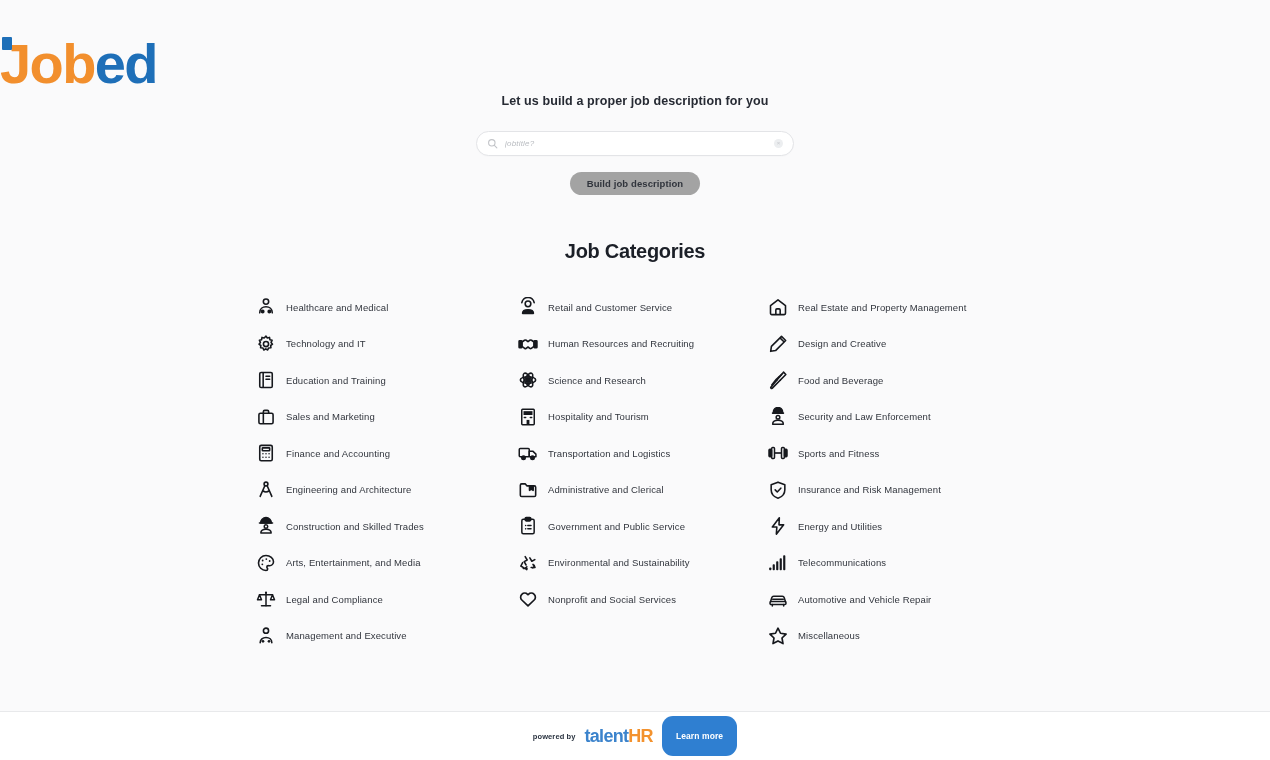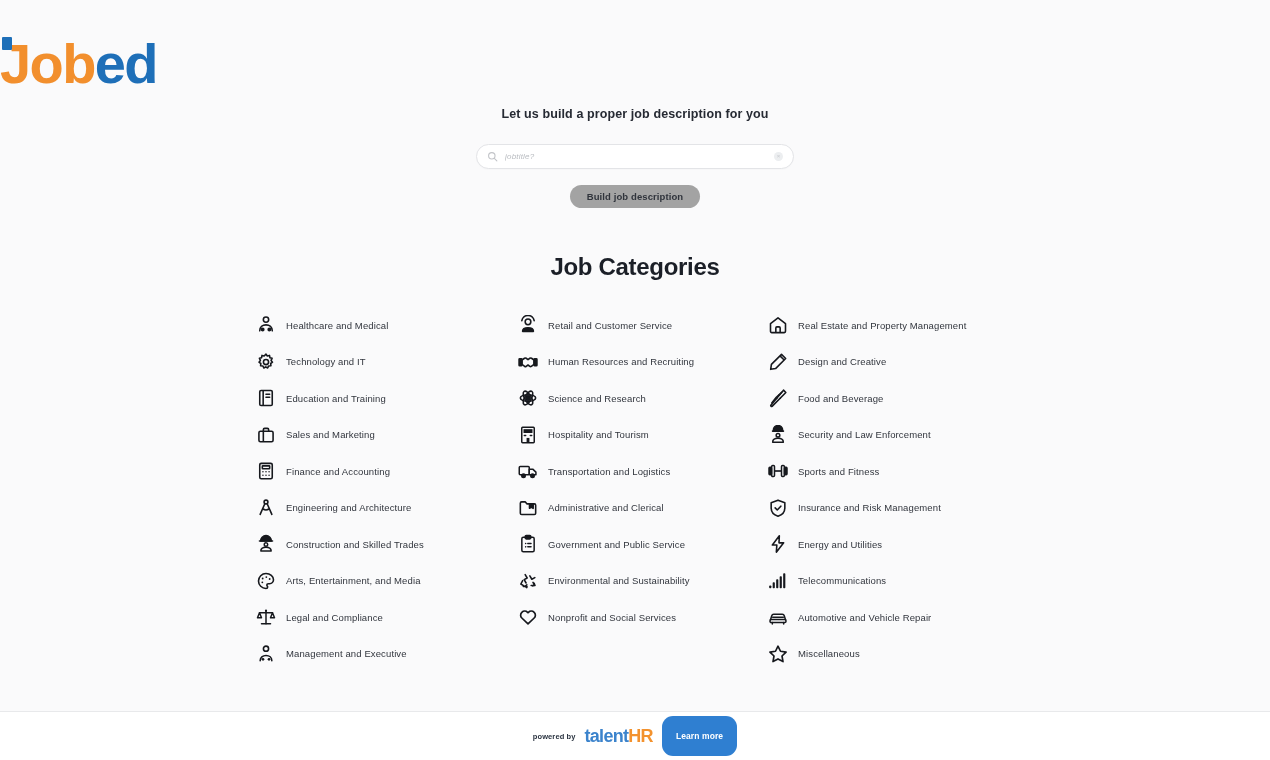--- a/index.html
+++ b/index.html
@@ -53,21 +53,21 @@
     position: absolute;
     left: 2px;
     top: 1px;
     width: 10px;
     height: 13px;
     background: #1e6fb8;
     border-radius: 1px;
   }
 
   .tagline {
-    margin-top: 15px;
+    margin-top: 2px;
     text-align: center;
     font-size: 12.5px;
     font-weight: bold;
     color: #262a33;
     letter-spacing: 0.1px;
   }
 
   
   .search-row {
     margin-top: 23px;
@@ -138,21 +138,21 @@
     font-weight: bold;
     color: #30343c;
     letter-spacing: 0.1px;
     cursor: pointer;
   }
 
   
   .categories-title {
     margin-top: 45px;
     text-align: center;
-    font-size: 24px;
+    font-size: 20px;
     font-weight: bold;
     color: #1b1f27;
     letter-spacing: -0.3px;
   }
 
   .cat-grid {
     margin: 26px auto 0 auto;
     width: 760px;
     display: grid;
     grid-template-columns: 262px 250px 248px;

